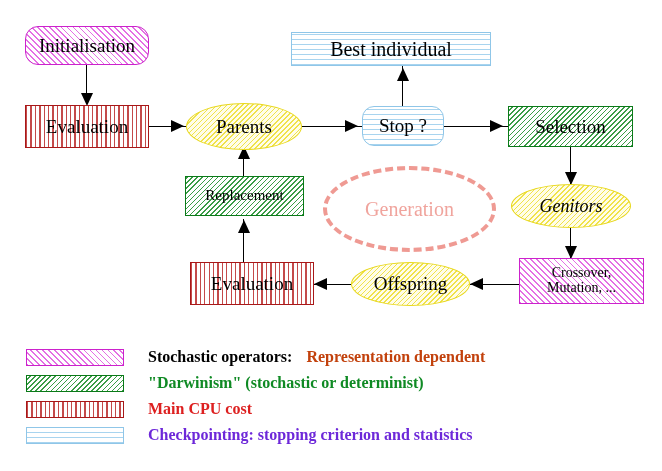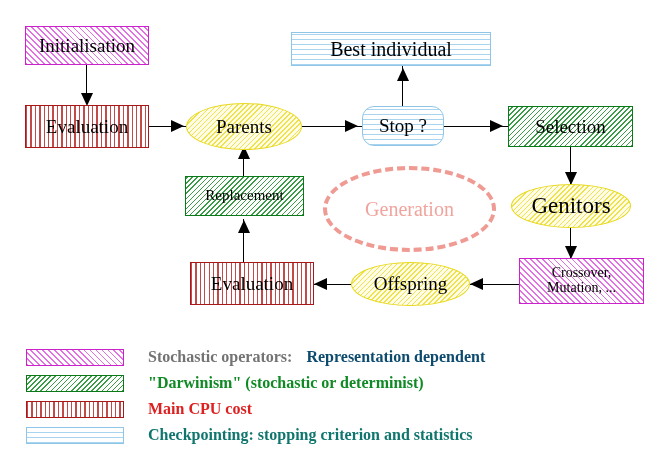--- a/index.html
+++ b/index.html
@@ -132,25 +132,25 @@
     height: 17px;
     box-sizing: border-box;
     flex: 0 0 auto;
   }
   .legend-text {
     margin-left: 24px;
     font-size: 16px;
     font-weight: bold;
     white-space: nowrap;
   }
-  .t-magenta { color: #737373; }
-  .t-gold    { color: #0c4a6e; }
+  .t-magenta { color: #000000; }
+  .t-gold    { color: #c2410c; }
   .t-green   { color: #0f8a24; }
   .t-red     { color: #dd2020; }
-  .t-blue    { color: #0f766e; }
+  .t-blue    { color: #6d28d9; }
 </style>
 </head>
 <body>
 
 <div id="canvas">
 
   <div class="line-v" style="left:86px; top:65px; height:33px;"></div>
   <div class="arrow arrow-down" style="left:81px; top:93px;"></div>
 
   <div class="line-h" style="left:149px; top:126px; width:37px;"></div>
@@ -180,21 +180,21 @@
   <div class="line-v" style="left:243px; top:219px; height:43px;"></div>
   <div class="arrow arrow-up" style="left:238px; top:220px;"></div>
 
   <div class="line-v" style="left:243px; top:148px; height:36px;"></div>
   <div class="arrow arrow-up" style="left:238px; top:146px;"></div>
 
   <div class="gen-ellipse" style="left:323px; top:166px; width:173px; height:86px; font-size:20px;text-align:right;">
     <span>Generation</span>
   </div>
 
-  <div class="node fill-magenta" style="left:25px; top:26px; width:124px; height:39px; font-size:19px;">
+  <div class="node fill-magenta" style="left:25px; top:26px; width:124px; height:39px; font-size:19px;border-radius:13px;">
     <span class="lbl">Initialisation</span>
   </div>
 
   <div class="node fill-red" style="left:25px; top:105px; width:124px; height:43px; font-size:19px;">
     <span class="lbl">Evaluation</span>
   </div>
 
   <div class="node fill-yellow ellipse" style="left:186px; top:103px; width:116px; height:47px; font-size:19px;">
     <span class="lbl">Parents</span>
   </div>
@@ -204,21 +204,21 @@
   </div>
 
   <div class="node fill-blue rounded" style="left:362px; top:106px; width:82px; height:40px; font-size:19px;">
     <span class="lbl">Stop ?</span>
   </div>
 
   <div class="node fill-green" style="left:508px; top:106px; width:125px; height:41px; font-size:19px;text-align:center;">
     <span class="lbl">Selection</span>
   </div>
 
-  <div class="node fill-yellow ellipse" style="left:511px; top:184px; width:120px; height:44px; font-size:23px;">
+  <div class="node fill-yellow ellipse" style="left:511px; top:184px; width:120px; height:44px; font-size:18px;font-style:italic;">
     <span class="lbl">Genitors</span>
   </div>
 
   <div class="node fill-yellow ellipse" style="left:351px; top:262px; width:119px; height:44px; font-size:19px;">
     <span class="lbl">Offspring</span>
   </div>
 
   <div class="node fill-magenta" style="left:519px; top:258px; width:125px; height:46px; font-size:14px;">
     <span class="lbl" style="white-space:pre-line;">Crossover,
 Mutation, ...</span>

